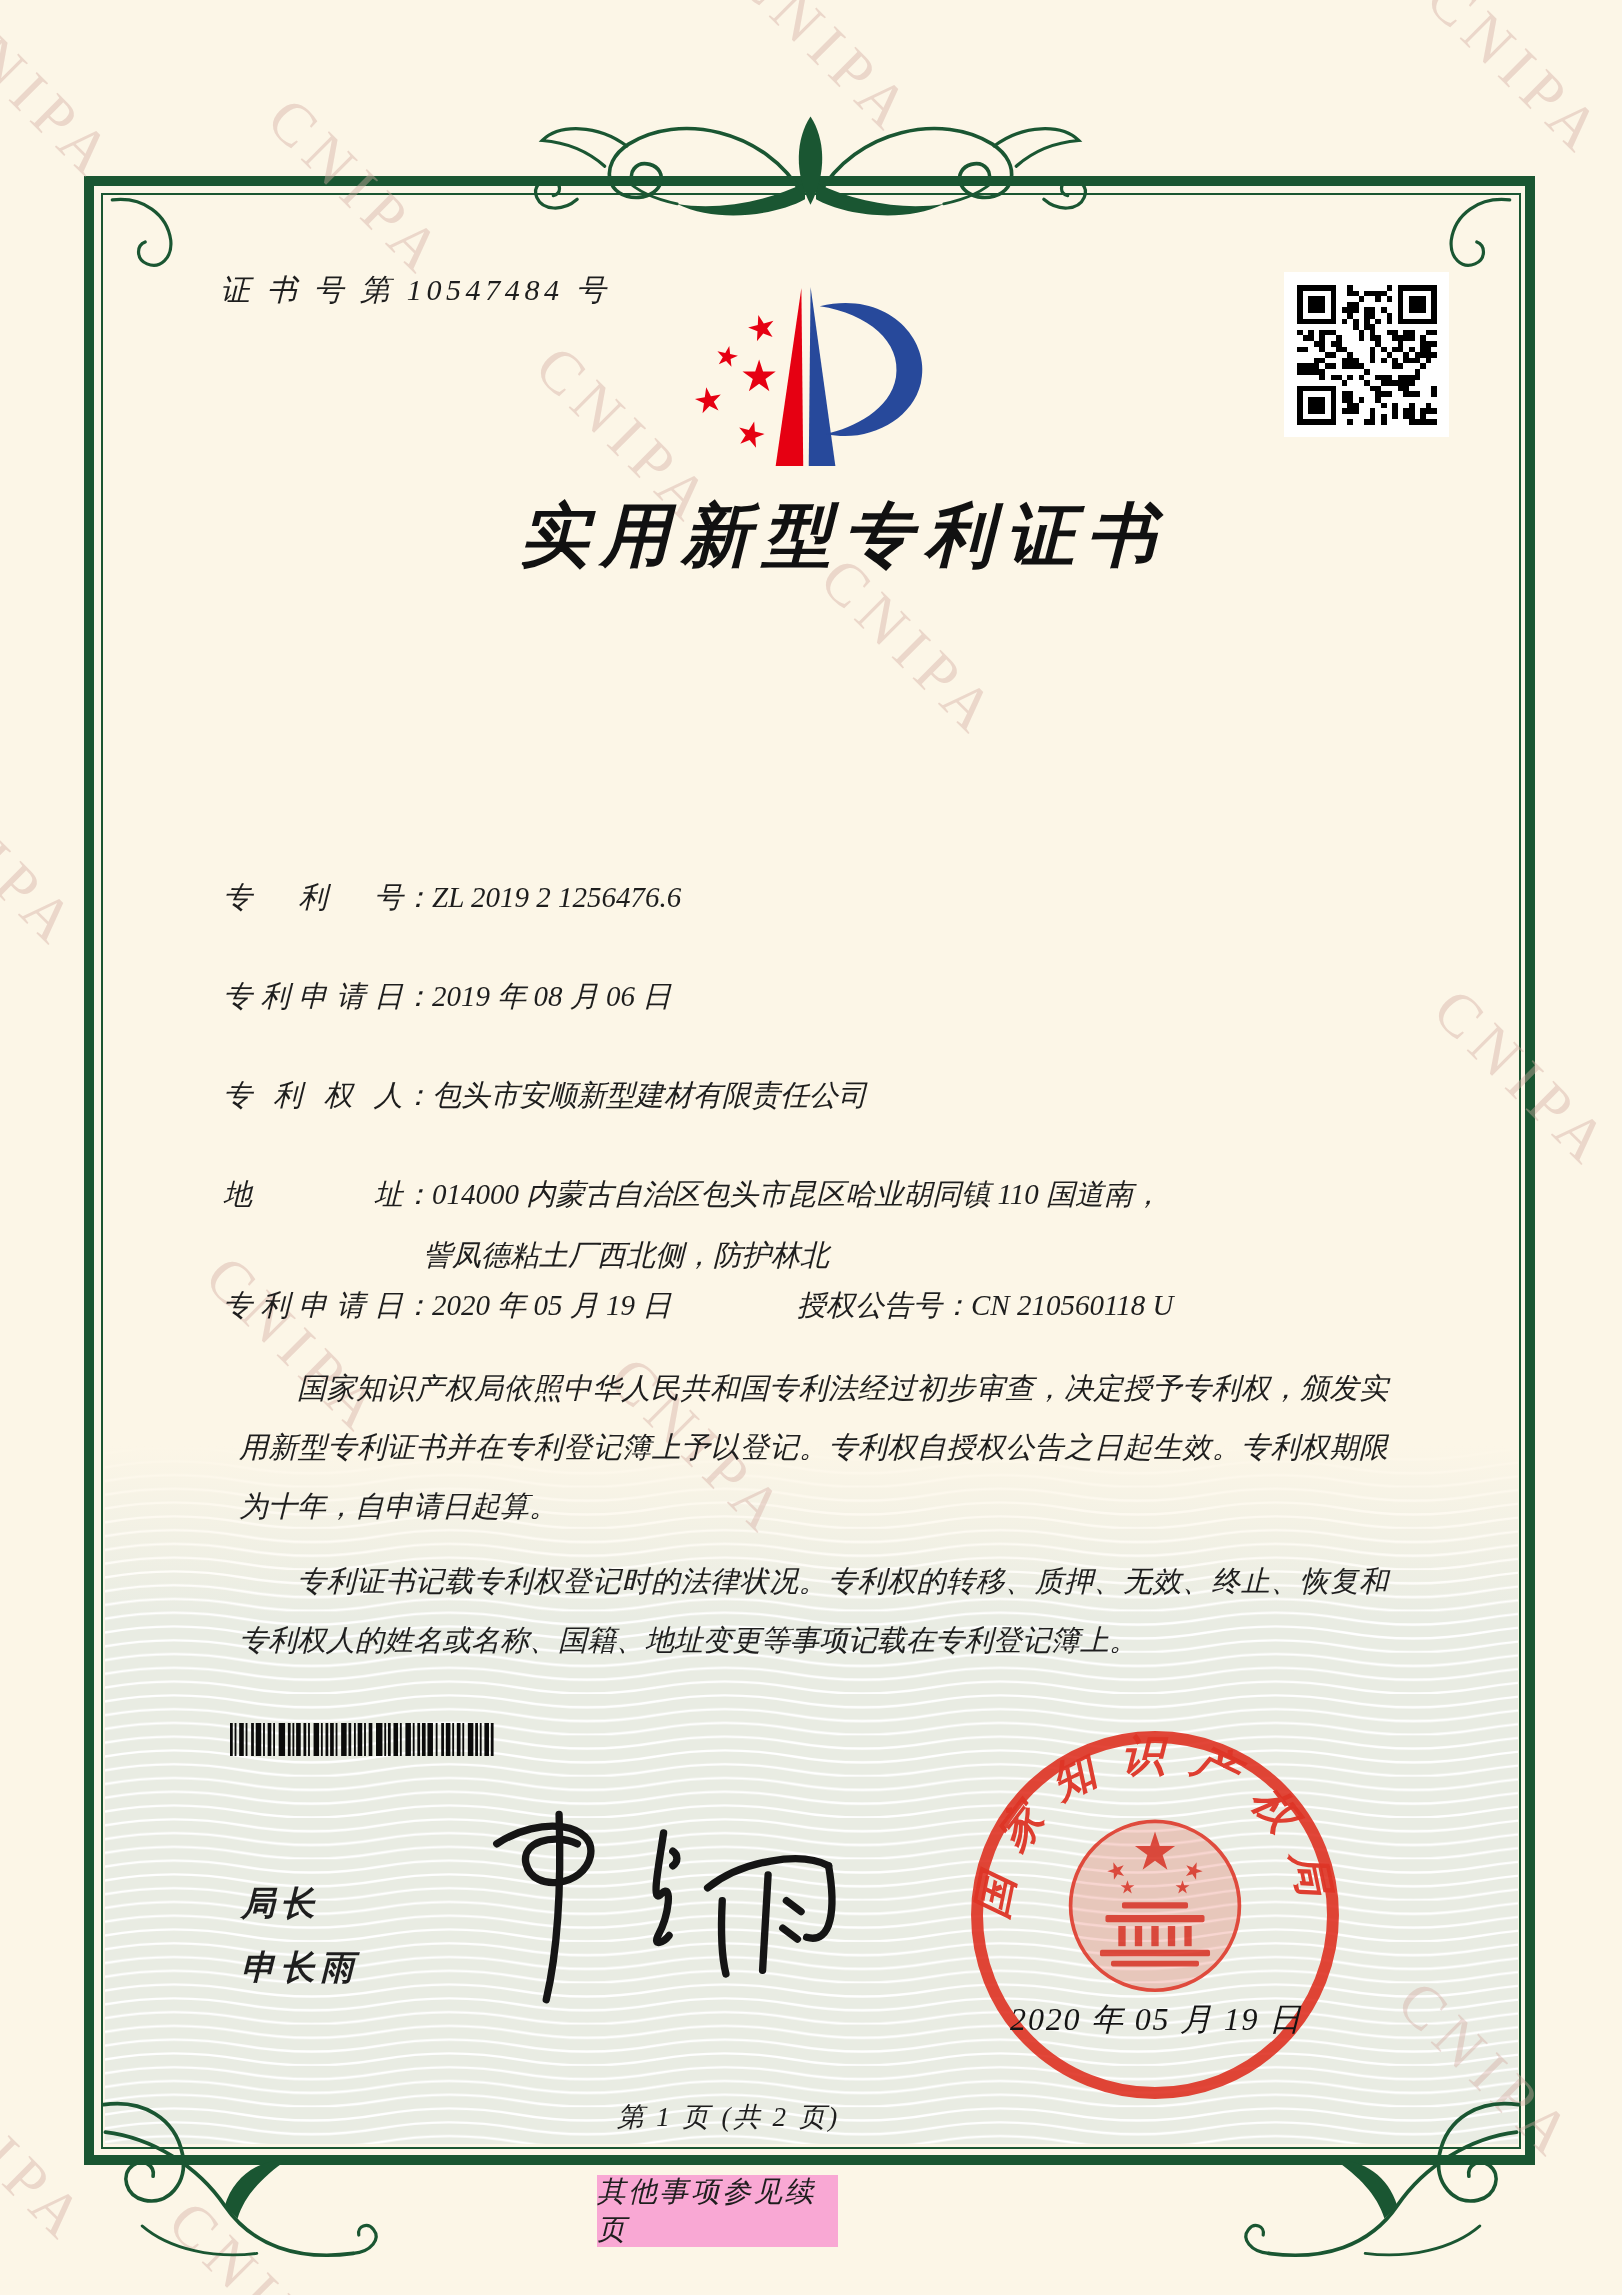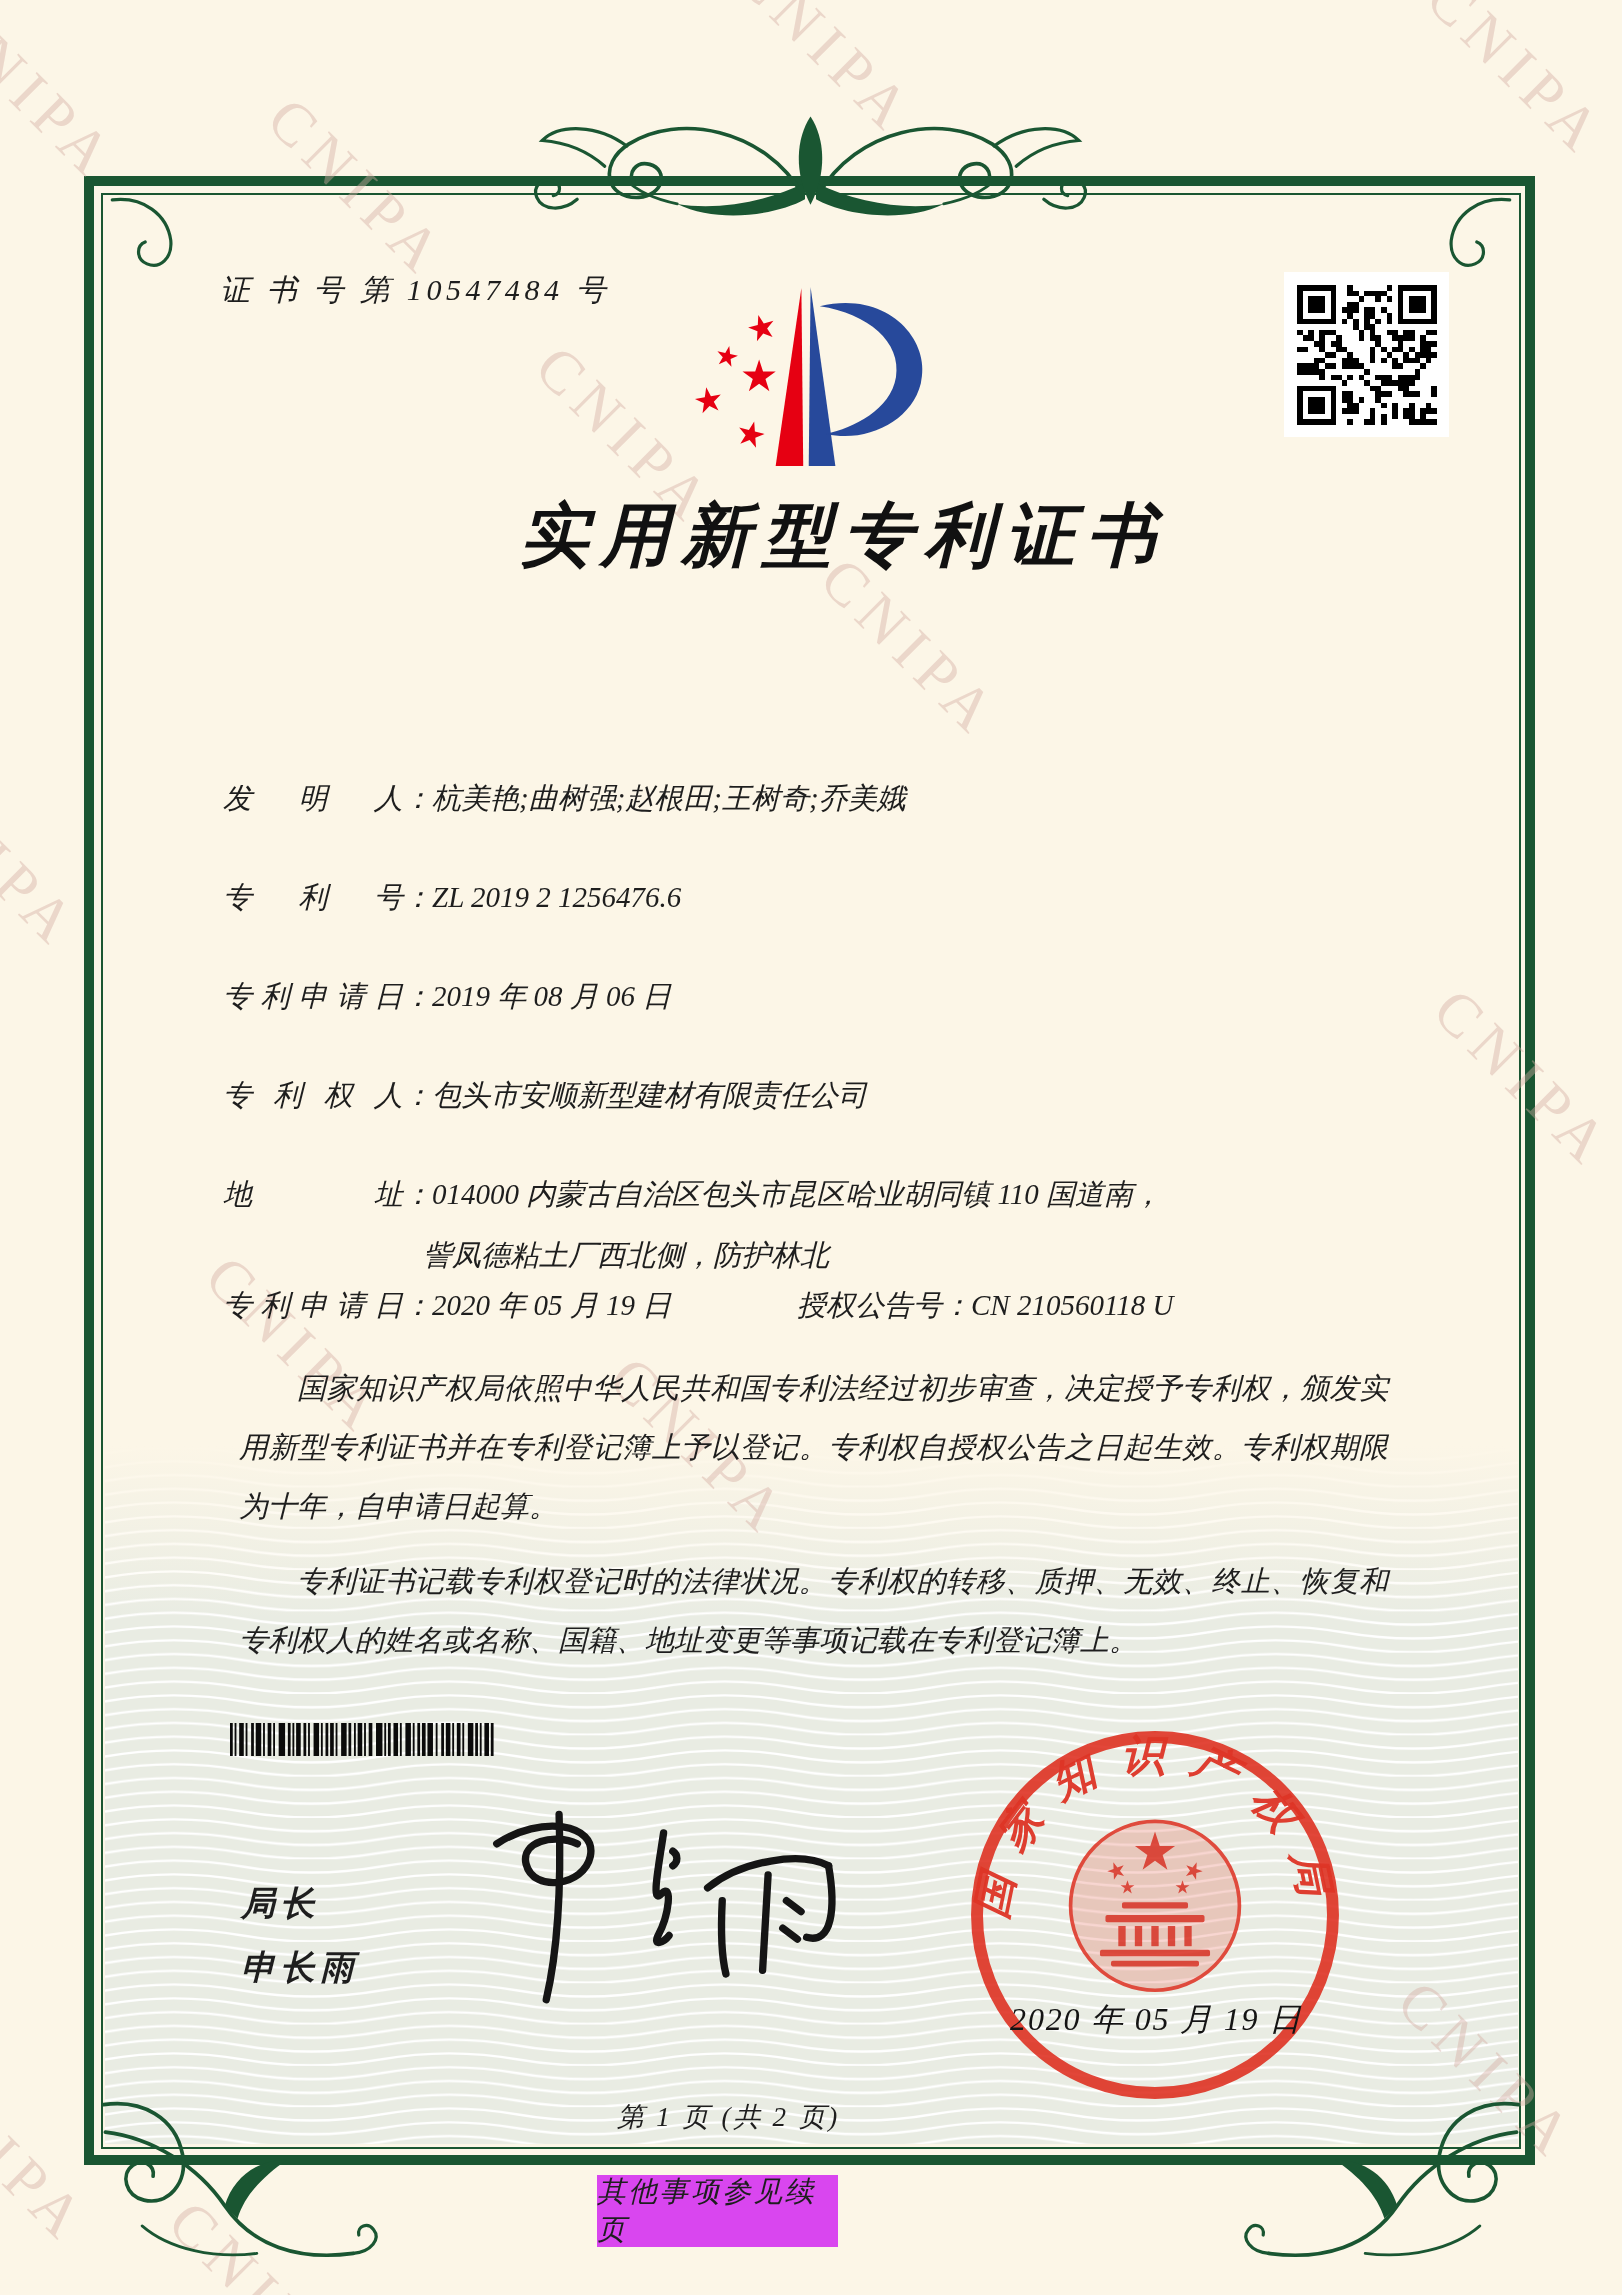--- a/index.html
+++ b/index.html
@@ -40,21 +40,21 @@
   .paras{position:absolute;left:223px;top:1343px;width:1181px;font-size:29px;line-height:59px;text-align:justify;}
   .paras p{margin:16px;text-indent:2em;}
   .barcode{position:absolute;left:230px;top:1723px;width:360px;height:33px;}
   .chief{position:absolute;left:241px;font-size:34px;font-weight:bold;
     font-family:"Liberation Sans","DejaVu Sans",sans-serif;letter-spacing:5.5px;}
   .sig{position:absolute;left:432px;top:1798px;width:432px;height:220px;}
   .seal{position:absolute;left:966px;top:1726px;width:378px;height:378px;opacity:.95;}
   .sealdate{position:absolute;left:973px;top:1998px;width:367px;text-align:center;
     font-size:32px;color:#141414;letter-spacing:1.8px;}
   .pageno{position:absolute;left:407px;top:2099px;width:643px;text-align:center;font-size:27px;letter-spacing:2.8px;}
-  .contnote{position:absolute;left:597px;top:2175px;width:241px;height:72px;background:#d946ef;
+  .contnote{position:absolute;left:597px;top:2175px;width:241px;height:72px;background:#f9a8d4;
     display:flex;align-items:center;justify-content:center;font-size:28.5px;letter-spacing:2.8px;}
   .orn{position:absolute;z-index:2;}
   .green{stroke:#1a5632;fill:none;stroke-linecap:round;}
   .greenfill{fill:#1a5632;stroke:none;}
 </style>
 </head>
 <body>
 
 <div class="page">
 
@@ -341,23 +341,20 @@
           <rect x="19" y="1" width="5" height="5" fill="#fff"></rect>
           <rect x="20" y="2" width="3" height="3" fill="#000"></rect>
           <rect x="0" y="18" width="7" height="7" fill="#000"></rect>
           <rect x="1" y="19" width="5" height="5" fill="#fff"></rect>
           <rect x="2" y="20" width="3" height="3" fill="#000"></rect>
         </svg>
     </div>
 
     <div class="title">实用新型专利证书</div>
 
-    <div class="row" style="top:779px">
-      <span class="lbl">发明人</span><span>：</span><span>杭美艳;曲树强;赵根田;王树奇;乔美娥</span>
-    </div>
     <div class="row" style="top:878px">
       <span class="lbl">专利号</span><span>：</span><span>ZL 2019 2 1256476.6</span>
     </div>
     <div class="row" style="top:977px">
       <span class="lbl">专利申请日</span><span>：</span><span>2019 年 08 月 06 日</span>
     </div>
     <div class="row" style="top:1076px">
       <span class="lbl">专利权人</span><span>：</span><span>包头市安顺新型建材有限责任公司</span>
     </div>
     <div class="row" style="top:1175px">

